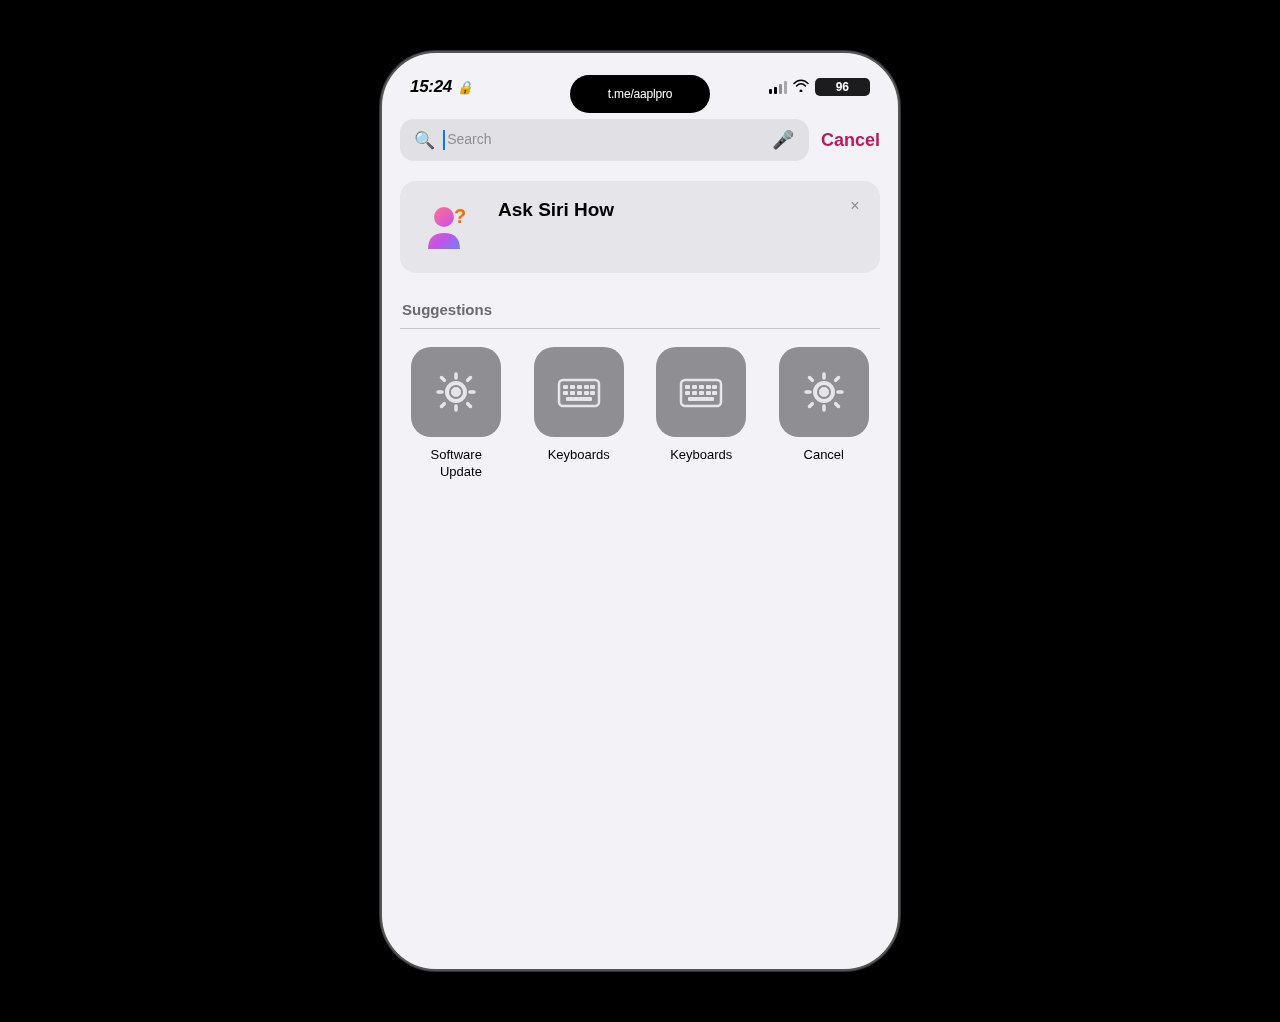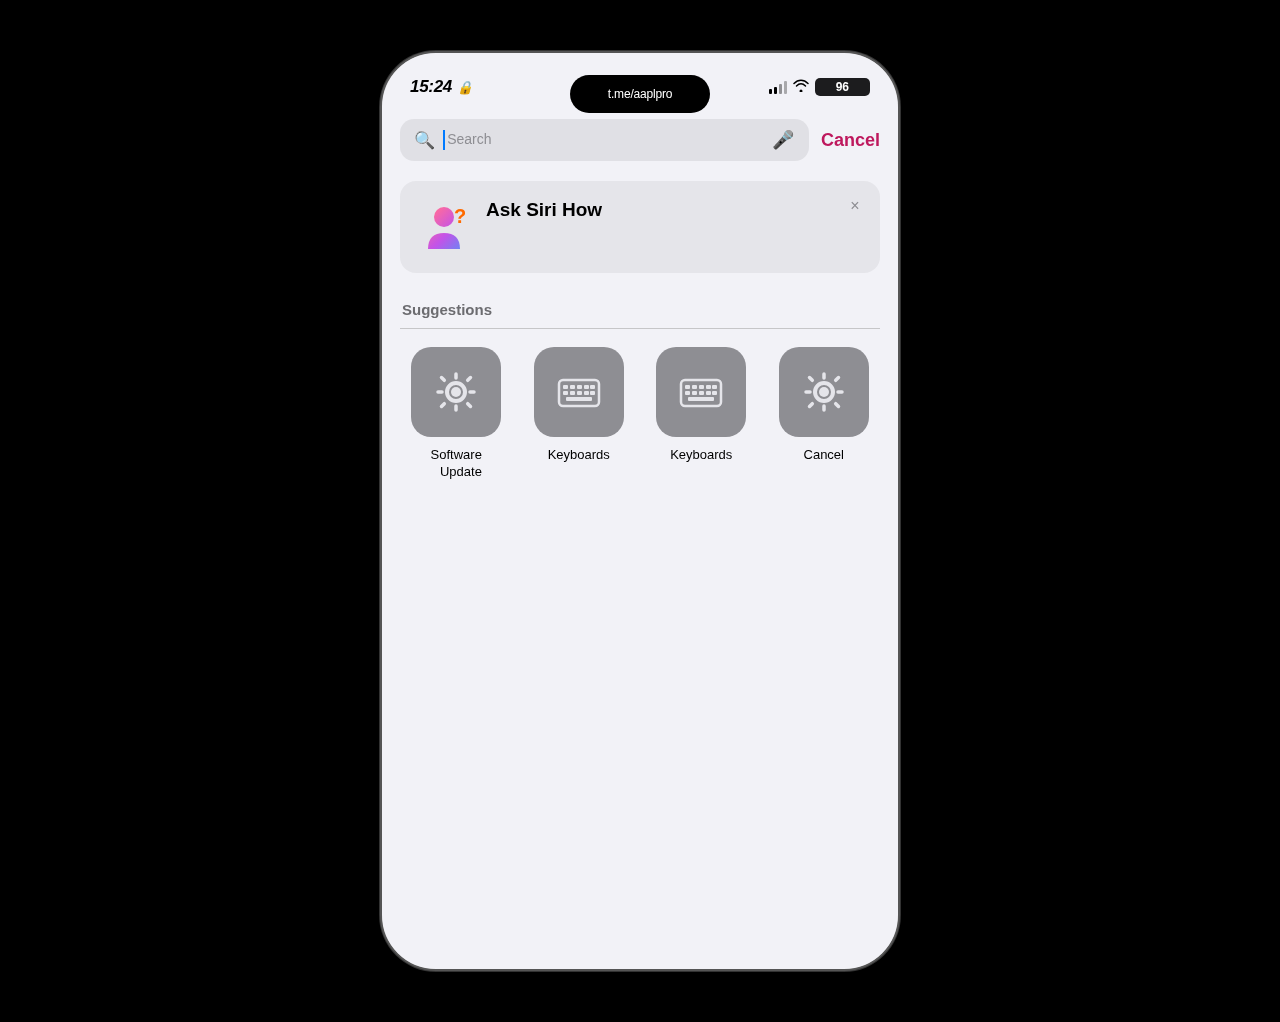--- a/index.html
+++ b/index.html
@@ -222,20 +222,21 @@
 
     .siri-card-body {
       flex: 1;
     }
 
     .siri-title {
       font-size: 19px;
       font-weight: 700;
       color: #000;
       margin-bottom: 6px;
+      margin-left: 12px;
     }
 
     .siri-description {
       font-size: 15px;
       color: #3c3c43;
       line-height: 1.45;
     }
 
     .siri-close {
       position: absolute;

